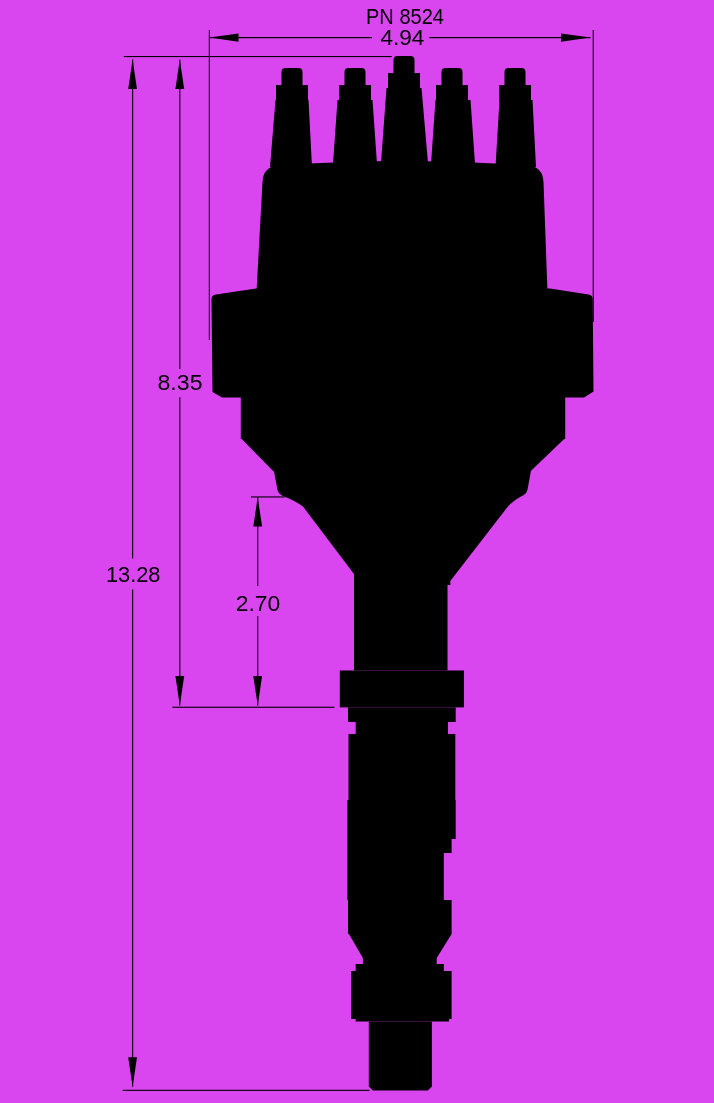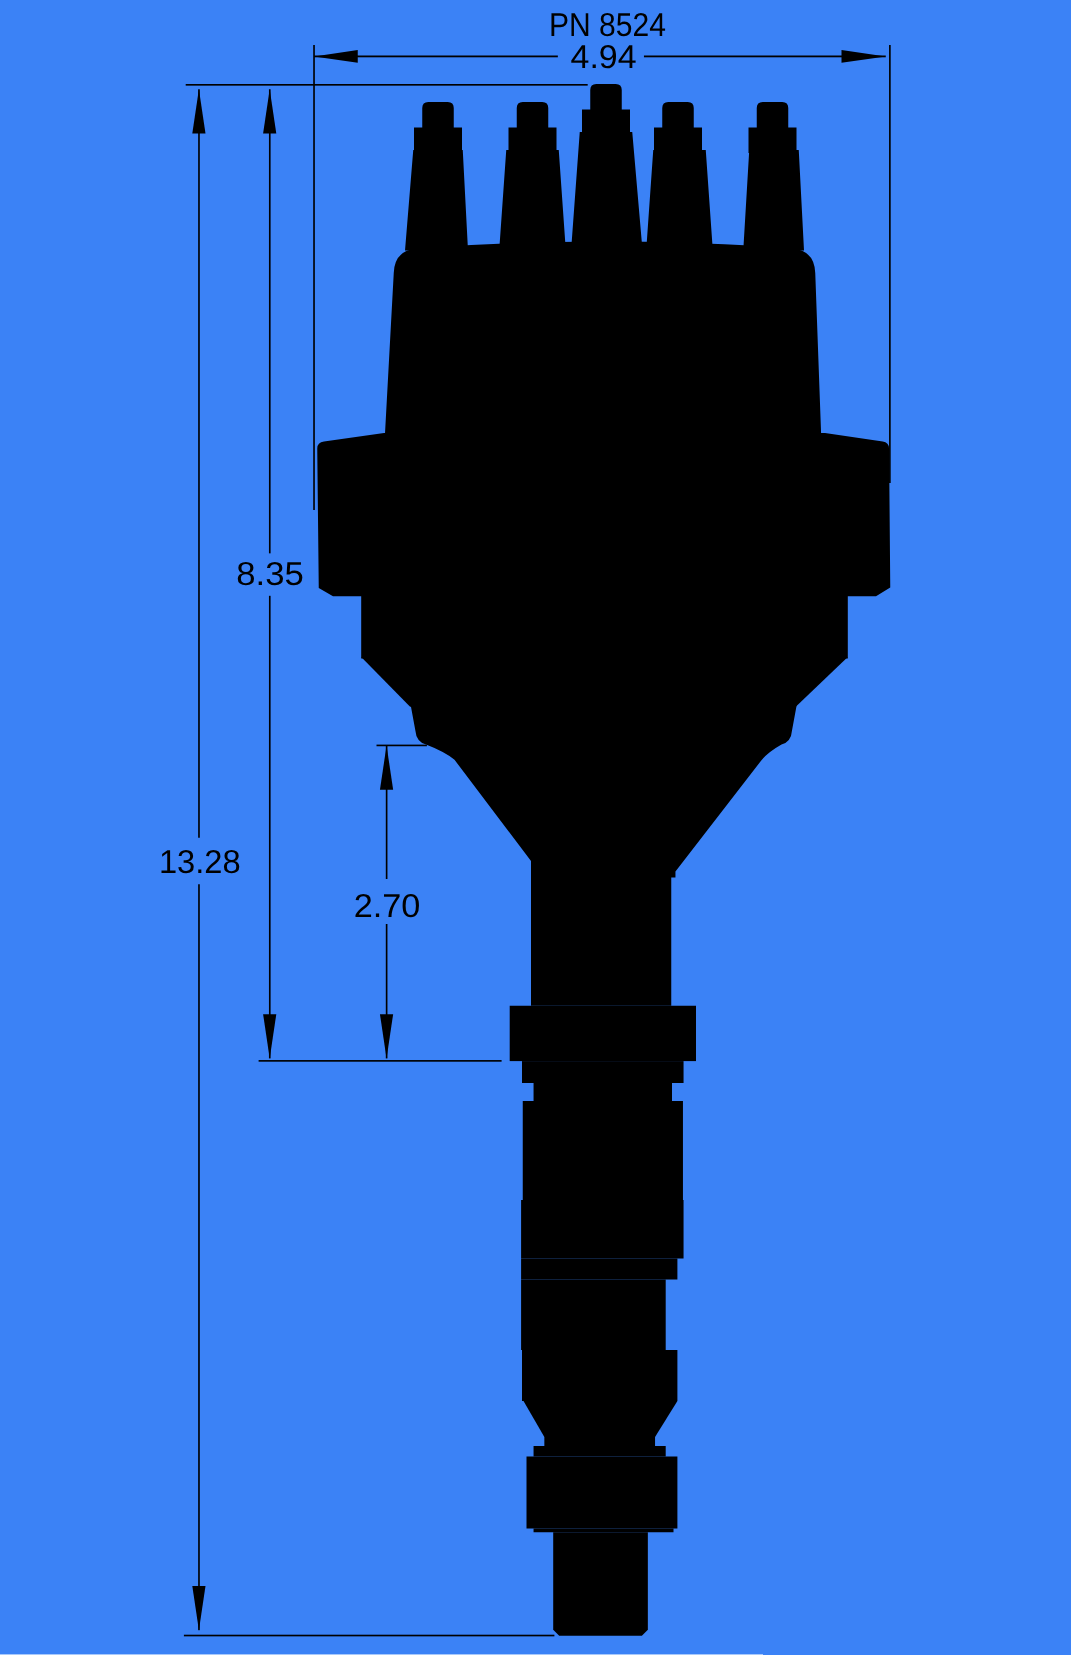--- a/index.html
+++ b/index.html
@@ -1,16 +1,16 @@
 <!DOCTYPE html>
 <html><head>
 <meta charset="utf-8">
 <style>
   html,body{margin:0;padding:0;background:#fff;}
-  .wrap{position:relative;width:714px;height:1103px;background:#3b82f6;overflow:hidden;}
+  .wrap{position:relative;width:714px;height:1103px;background:#d946ef;overflow:hidden;}
   svg{position:absolute;left:0;top:0;}
   text{font-family:"Liberation Sans",sans-serif;fill:#000;}
 </style>
 </head>
 <body>
 <div class="wrap">
 <svg width="714" height="1103" viewBox="0 0 714 1103">
 <g stroke="none" fill="#000">
 
 <text x="405" y="24.2" font-size="22" text-anchor="middle" textLength="78" lengthAdjust="spacingAndGlyphs">PN 8524</text>

